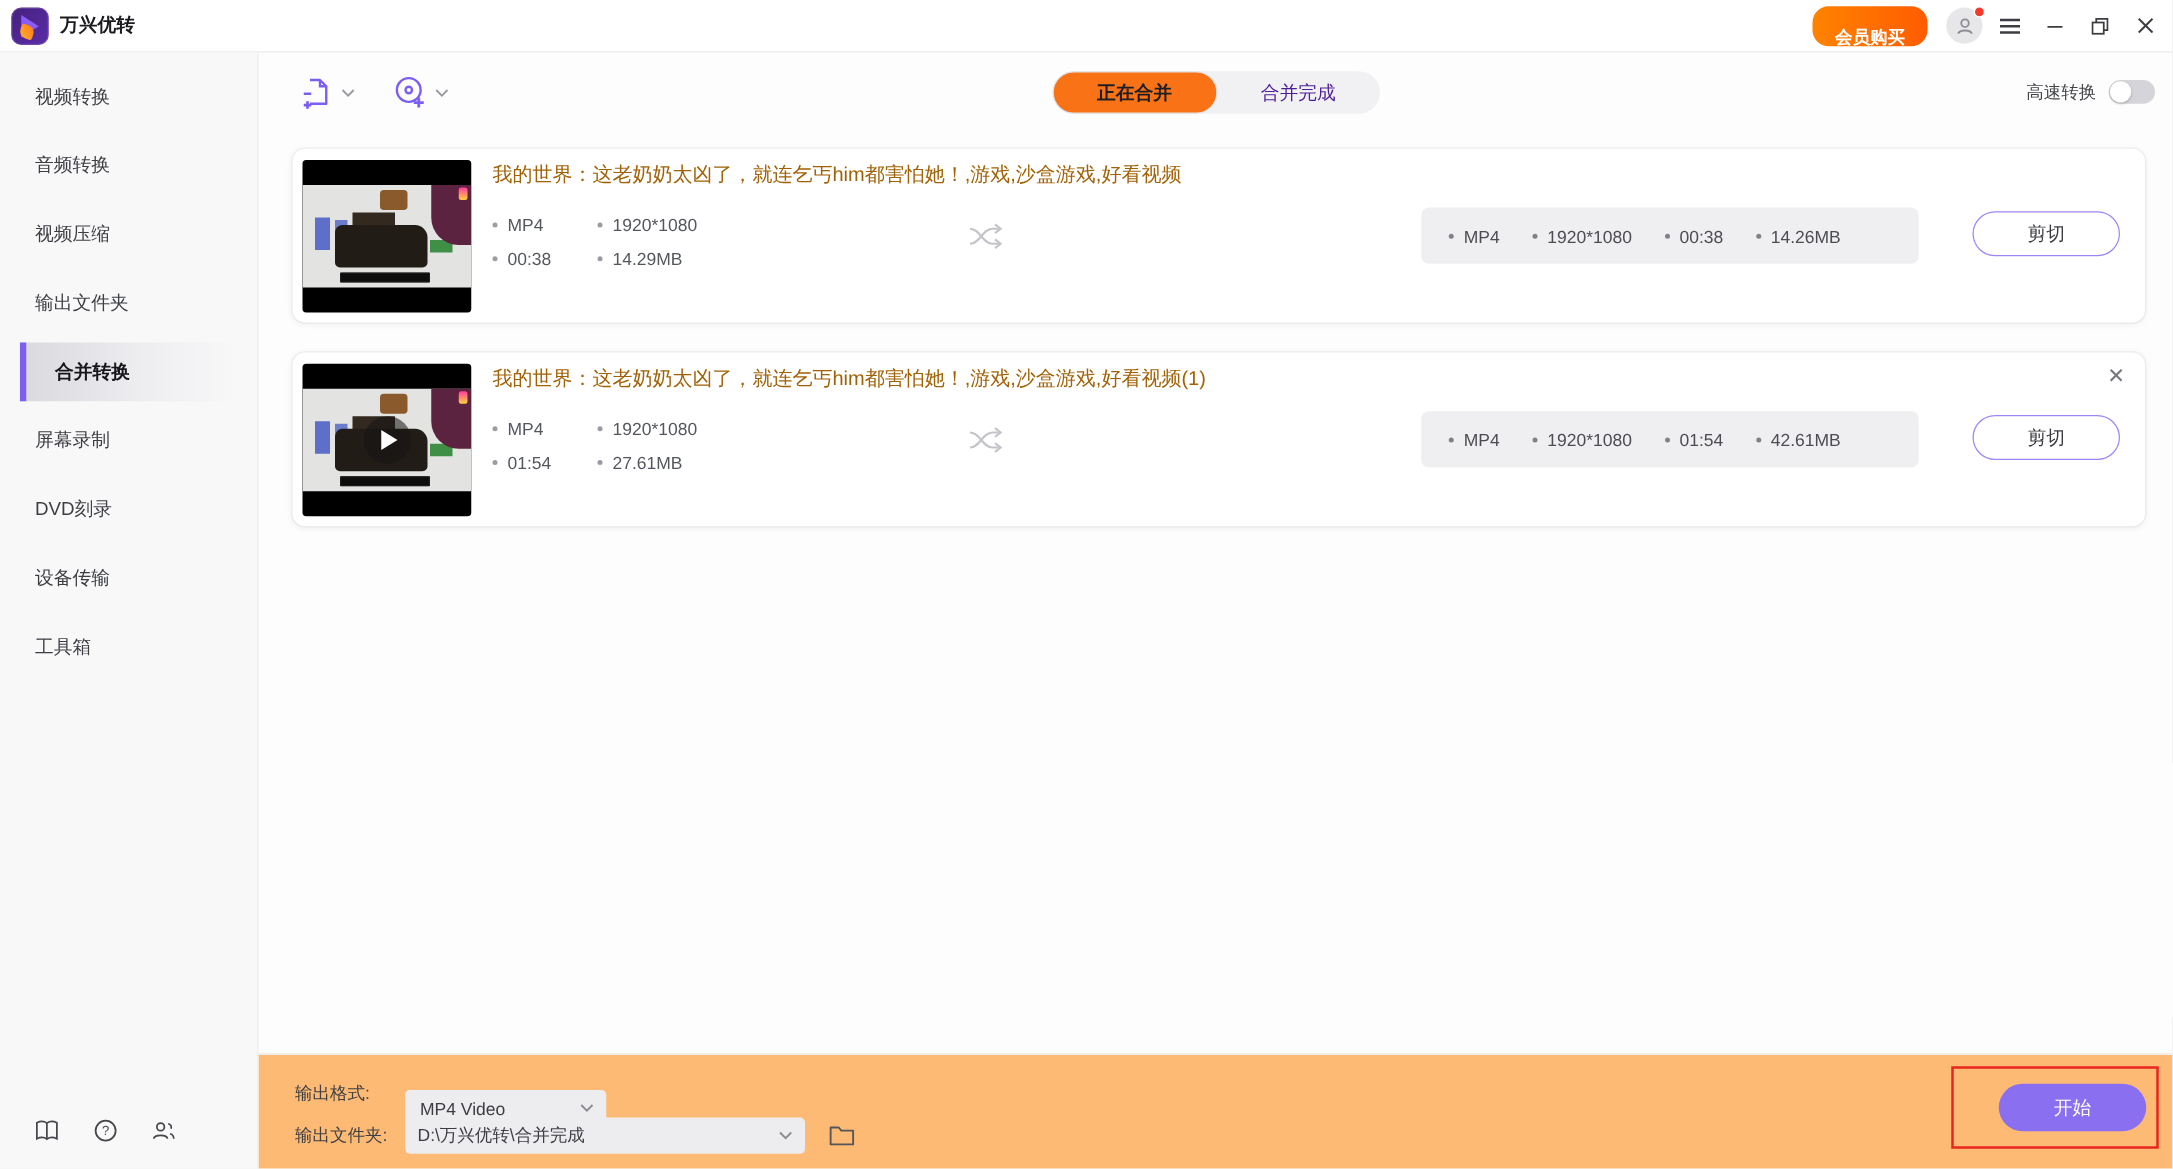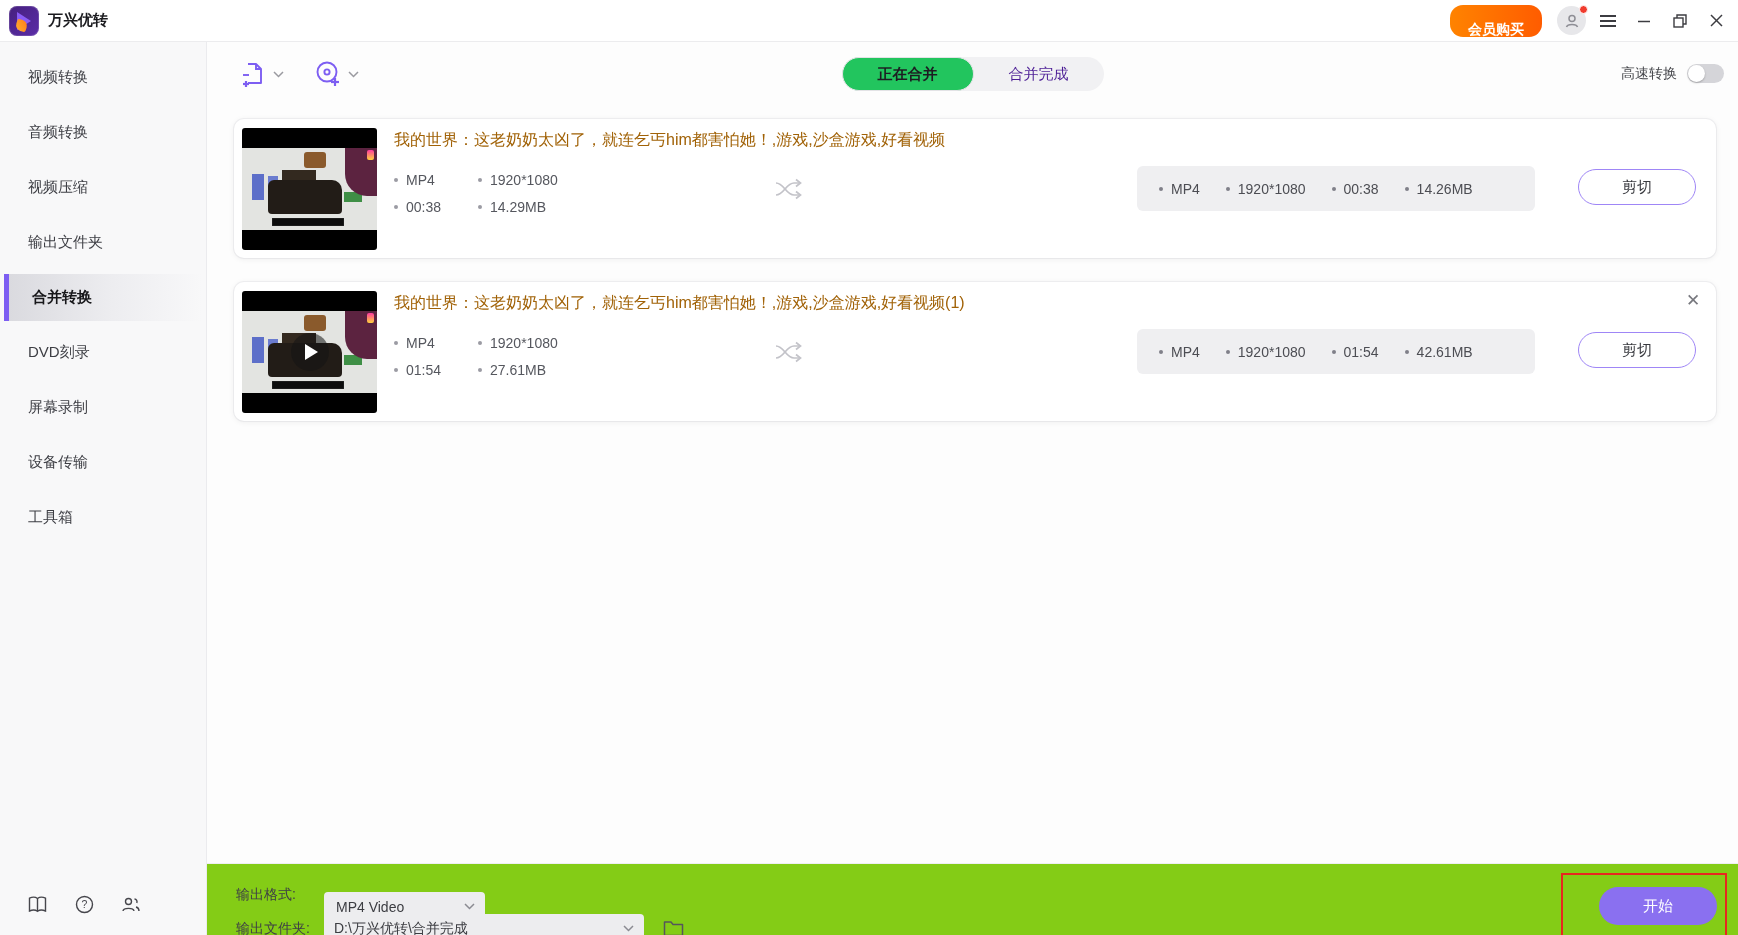--- a/index.html
+++ b/index.html
@@ -28,40 +28,40 @@
   .winbtn { width: 28px; height: 28px; border: none; background: transparent; display: flex;
     align-items: center; justify-content: center; cursor: pointer; margin-left: 8px; color: #3c3c41; }
   .winbtn:last-child { margin-right: 8px; }
 
   
   .sidebar { position: absolute; top: 42px; left: 0; width: 207px; bottom: 0;
     background: #f8f8f9; border-right: 1px solid #ebebee; }
   .side-nav { padding-top: 8px; }
   .side-item { height: 55px; display: flex; align-items: center; padding-left: 28px;
     font-size: 15px; color: #3d3e44; cursor: pointer; position: relative; }
-  .side-item.active { height: 47px; margin: 4px 4px; font-weight: bold; color: #17171a;
+  .side-item.active { height: 47px; margin: 4px 16px; font-weight: bold; color: #17171a;
     background: linear-gradient(90deg, #d9d9de 0%, #ededf0 55%, #f8f8f9 100%); }
   .side-item.active::before { content: ""; position: absolute; left: 0; top: 0; bottom: 0;
     width: 5px; background: #7d5ef2; }
   .side-footer { position: absolute; left: 26px; bottom: 20px; display: flex; gap: 25px; }
   .side-footer .sicon { width: 22px; height: 22px; display: flex; align-items: center;
     justify-content: center; cursor: pointer; color: #46464c; }
 
   
   .main { position: absolute; top: 42px; left: 207px; right: 0; bottom: 0; background: #fdfdfd; }
 
   .toolbar { position: absolute; top: 0; left: 0; right: 0; height: 64px; }
   .add-group { position: absolute; left: 31px; top: 16px; display: flex; align-items: center; gap: 26px; }
   .tool-btn { display: flex; align-items: center; gap: 6px; background: none; border: none;
     cursor: pointer; padding: 2px; }
   .tabs { position: absolute; left: 50%; transform: translateX(-50%); top: 15px; width: 262px;
     height: 34px; background: #f1f1f3; border-radius: 17px; display: flex; }
   .tab { flex: 1; display: flex; align-items: center; justify-content: center; font-size: 15px;
     color: #4c1d95; cursor: pointer; border-radius: 17px; }
-  .tab.active { background: #22c55e; border: 1px solid #e3e3e6; color: #1d1d22; font-weight: bold; }
+  .tab.active { background: #f97316; border: 1px solid #e3e3e6; color: #1d1d22; font-weight: bold; }
   .hs-group { position: absolute; right: 14px; top: 22px; display: flex; align-items: center; gap: 10px; }
   .hs-label { font-size: 14px; color: #45464b; }
   .toggle { width: 37px; height: 19px; border-radius: 10px; background: #d5d5d9; position: relative;
     cursor: pointer; }
   .toggle .knob { position: absolute; left: 1px; top: 1px; width: 17px; height: 17px;
     border-radius: 50%; background: #fff; box-shadow: 0 1px 2px rgba(0,0,0,.25); }
 
   
   .card { position: absolute; left: 27px; width: 1482px; height: 139px; background: #fff;
     border-radius: 10px; box-shadow: 0 1px 6px rgba(0,0,0,.07), 0 0 0 1px #f2f2f4; }
@@ -107,21 +107,21 @@
     font-size: 14px; color: #4c4d53; }
   .o-item { white-space: nowrap; }
   .o-item::before { background: #808089; }
   .cut-btn { position: absolute; left: 1344px; top: 50px; width: 118px; height: 36px;
     border-radius: 18px; background: #fff; border: 1.5px solid #9f86f6; font-size: 15px;
     color: #3a3b40; cursor: pointer; font-family: inherit; }
   .close-x { position: absolute; right: 12px; top: 8px; width: 22px; height: 22px; border: none;
     background: none; color: #77787e; font-size: 17px; line-height: 20px; cursor: pointer; }
 
   
-  .output-bar { position: absolute; left: 0; right: 0; bottom: 0; height: 72px; background: #84cc16;
+  .output-bar { position: absolute; left: 0; right: 0; bottom: 0; height: 92px; background: #fdba74;
     border-top: 1px solid #efeff1; }
   .f-label { position: absolute; font-size: 14px; color: #3f4045; }
   .fmt-label { left: 29px; top: 22px; }
   .fld-label { left: 29px; top: 56px; }
   .select { position: absolute; height: 29px; background: #ededef; border: none; border-radius: 4px;
     display: flex; align-items: center; padding: 0 10px; font-size: 14px; color: #3c3d42;
     cursor: pointer; font-family: inherit; }
   .fmt-select { left: 117px; top: 28px; width: 161px; padding-left: 12px; }
   .fld-select { left: 117px; top: 50px; width: 320px; }
   .select .chev { margin-left: auto; }
@@ -184,22 +184,22 @@
     </div>
   </header>
 
   <aside class="sidebar">
     <nav class="side-nav">
       <div class="side-item">视频转换</div>
       <div class="side-item">音频转换</div>
       <div class="side-item">视频压缩</div>
       <div class="side-item">输出文件夹</div>
       <div class="side-item active">合并转换</div>
+      <div class="side-item">屏幕录制</div>
       <div class="side-item">DVD刻录</div>
-      <div class="side-item">屏幕录制</div>
       <div class="side-item">设备传输</div>
       <div class="side-item">工具箱</div>
     </nav>
     <div class="side-footer">
       <span class="sicon">
         <svg width="19" height="17" viewBox="0 0 19 17" fill="none" stroke="currentColor" stroke-width="1.4">
           <path d="M9.5 2.5 C7.5 1 4 1 1.5 2.2 V15 C4 13.8 7.5 13.8 9.5 15.3 C11.5 13.8 15 13.8 17.5 15 V2.2 C15 1 11.5 1 9.5 2.5 Z"></path>
           <line x1="9.5" y1="2.5" x2="9.5" y2="15.3"></line>
         </svg>
       </span>

